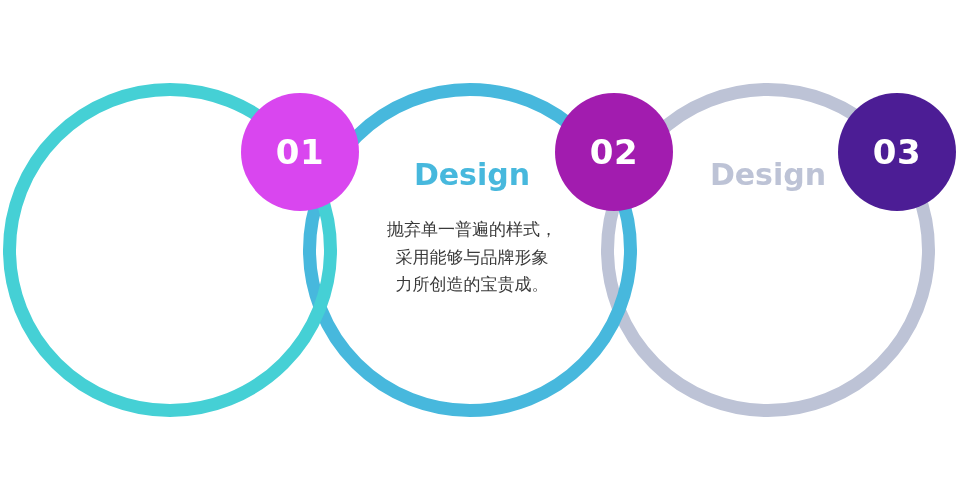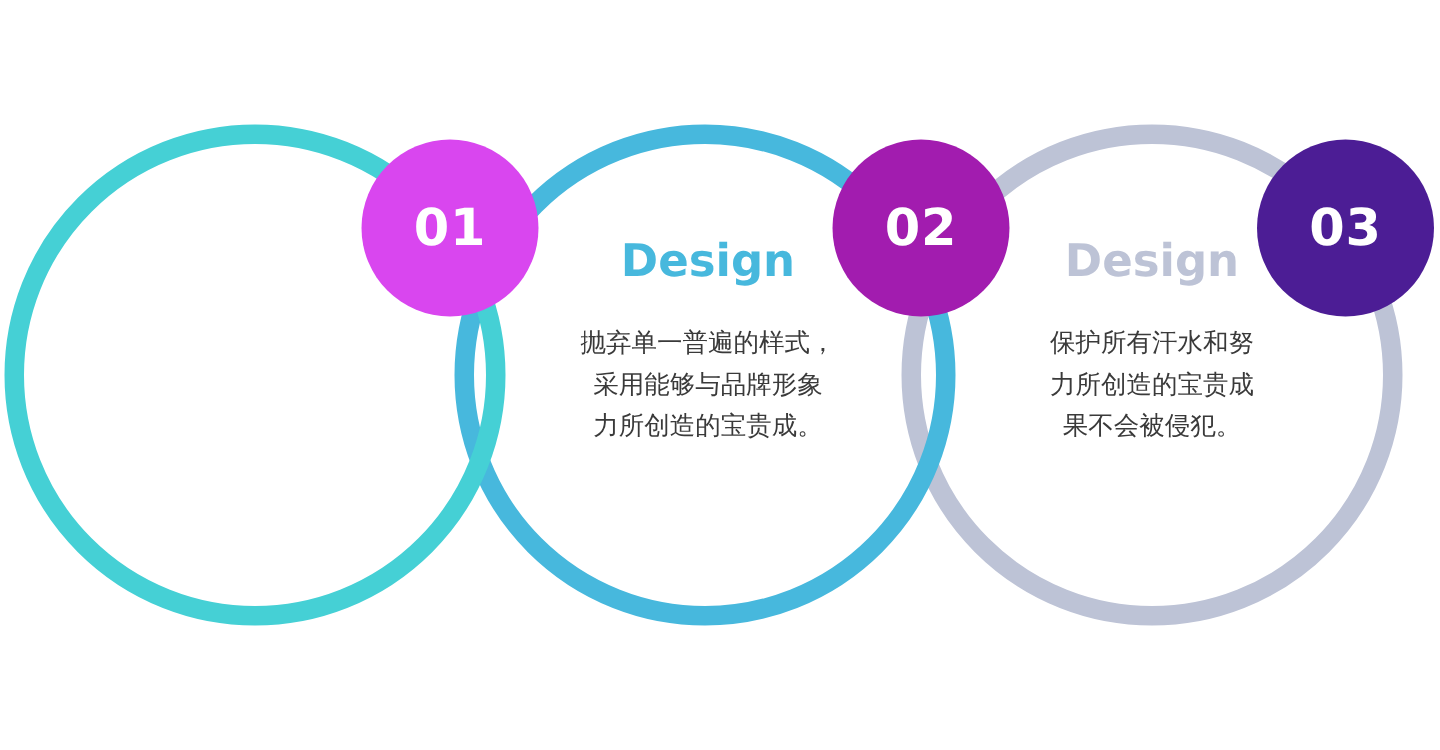--- a/index.html
+++ b/index.html
@@ -78,23 +78,20 @@
 
 <div class="infographic">
 
   <div class="step" style="z-index:1">
     <div class="ring" style="left: 601px; top: 83px; width: 334px; height: 334px; border-width: 13px; border-color: rgb(189, 195, 214);"></div>
     <div class="badge" style="left: 838px; top: 93px; width: 118px; height: 118px; background: #4c1d95;">
       <span class="badge-num">03</span>
     </div>
     <div class="content" style="left: 628px; top: 160px; width: 280px;">
       <div class="title" style="color: rgb(189, 195, 214);">Design</div>
-      <div class="desc">保护所有汗水和努
-力所创造的宝贵成
-果不会被侵犯。</div>
     </div>
   </div>
 
   <div class="step" style="z-index:2">
     <div class="ring" style="left: 303px; top: 83px; width: 334px; height: 334px; border-width: 13px; border-color: rgb(71, 184, 221);"></div>
     <div class="badge" style="left: 555px; top: 93px; width: 118px; height: 118px; background: #a21caf;">
       <span class="badge-num">02</span>
     </div>
     <div class="content" style="left: 326px; top: 160px; width: 292px;">
       <div class="title" style="color: rgb(71, 184, 221);">Design</div>

